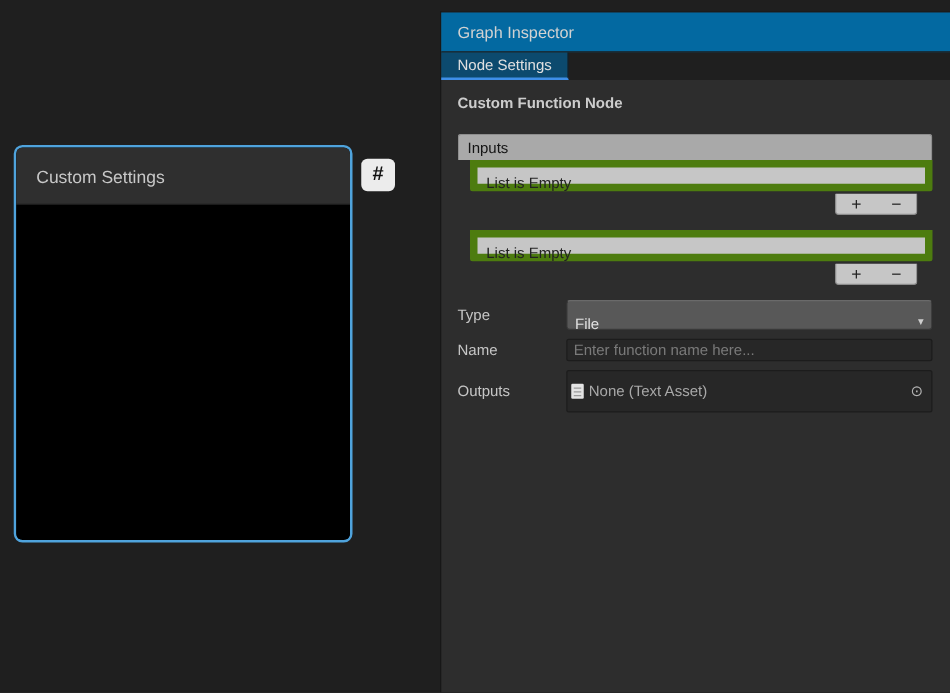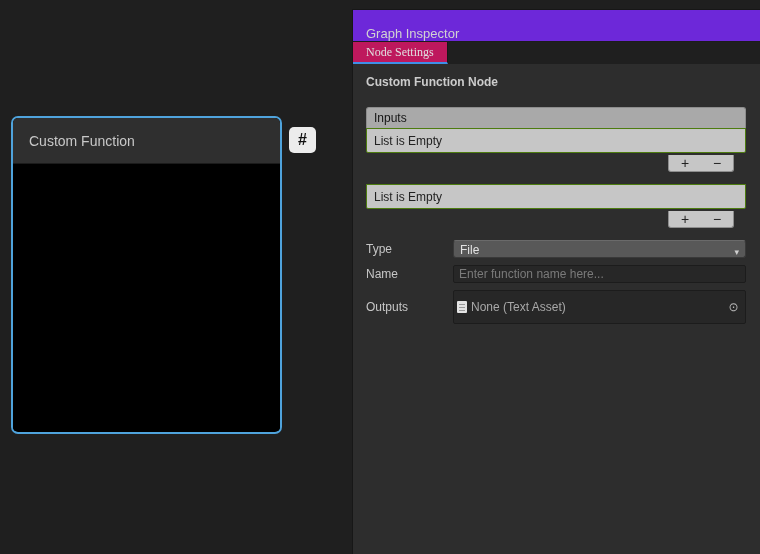--- a/index.html
+++ b/index.html
@@ -33,68 +33,68 @@
     display:flex; align-items:center; justify-content:center;
     color:#111; font-weight:bold; font-size:16px;
   }
 
   
   .inspector {
     position:absolute; left:352px; top:9px; right:0; bottom:0;
     background:#2d2d2d; border-left:1px solid #171717; border-top:1px solid #171717;
   }
   .insp-titlebar {
-    height:32px; background:#6d28d9; display:flex; align-items:flex-end;
+    height:32px; background:#0369a1; display:flex; align-items:center;
     padding-left:13px; border-bottom:1px solid #1c1c1c;
   }
   .insp-title { font-size:13px; color:#d2d2d2; }
 
   .tabs { height:22px; background:#1f1f1f; display:flex; }
   .tab {
     padding:0 13px; display:flex; align-items:center;
     font-size:12px; color:#c2c2c2; background:#262626;
     border-right:1px solid #171717; border-bottom:2px solid transparent;
     cursor:default;
   }
-  .tab.active { background:#be185d; color:#e0e0e0; border-bottom:2px solid #3e8fe8;font-family:Liberation Serif, serif; }
+  .tab.active { background:#0c4a6e; color:#e0e0e0; border-bottom:2px solid #3e8fe8; }
 
   .content { padding:11px 14px 0 13px; }
   .section-title { font-weight:bold; font-size:12px; color:#cccccc; margin-bottom:18px; }
 
   
   .relist { margin-bottom:12px; }
   .relist-header {
     background:#a9a9a9; color:#141414; height:21px; line-height:20px;
     padding-left:7px; border:1px solid #8d8d8d; border-bottom:none;
     border-radius:3px 3px 0 0;
   }
   .relist-body {
     background:#c6c6c6; color:#222; height:25px; line-height:24px;
-    padding-left:7px; border:1px solid #4d7c0f; border-radius:0 0 2px 2px;
+    padding-left:7px; border:6px solid #4d7c0f; border-radius:0 0 2px 2px;margin-left:10px;
   }
   .relist-footer { height:19px; display:flex; }
   .footer-bar {
     margin-left:auto; margin-right:12px; margin-top:2px;
     width:66px; height:17px; background:#c6c6c6;
     border:1px solid #8d8d8d; border-top:none; border-radius:0 0 3px 3px;
     display:flex; align-items:center; justify-content:space-around;
   }
   .list-btn {
     background:none; border:none; color:#222; font-size:14px; line-height:1;
     width:26px; font-family:inherit; cursor:default; padding:0;
   }
 
   
   .frow { display:flex; align-items:center; margin-bottom:7px; }
   .flabel { width:87px; flex:none; font-size:12px; color:#c6c6c6; }
 
   .dropdown {
     flex:1; height:18px; background:#585858;
     border:1px solid #393939; border-top-color:#6a6a6a; border-radius:3px;
-    display:flex; align-items:flex-end; padding:0 6px;
+    display:flex; align-items:flex-start; padding:11px 6px;
     color:#e2e2e2; font-size:12px; cursor:default;
   }
   .dd-arrow { margin-left:auto; color:#cfcfcf; font-size:9px; }
 
   .text-field {
     flex:1; height:18px; background:#272727;
     border:1px solid #1c1c1c; border-radius:2px;
     color:#86efac; font-size:12px; padding:0 5px;
     font-family:"Liberation Sans", sans-serif; outline:none;
   }
@@ -119,21 +119,21 @@
     color:#b4b4b4; font-size:12px; line-height:16px;
   }
 </style>
 </head>
 <body>
 
 <div class="canvas">
 
   <div class="node">
     <div class="node-header">
-      <span class="node-title">Custom Function</span>
+      <span class="node-title">Custom Settings</span>
     </div>
     <div class="node-body"></div>
   </div>
 
   <div class="node-badge">#</div>
 
   <div class="inspector">
 
     <div class="insp-titlebar">
       <span class="insp-title">Graph Inspector</span>

